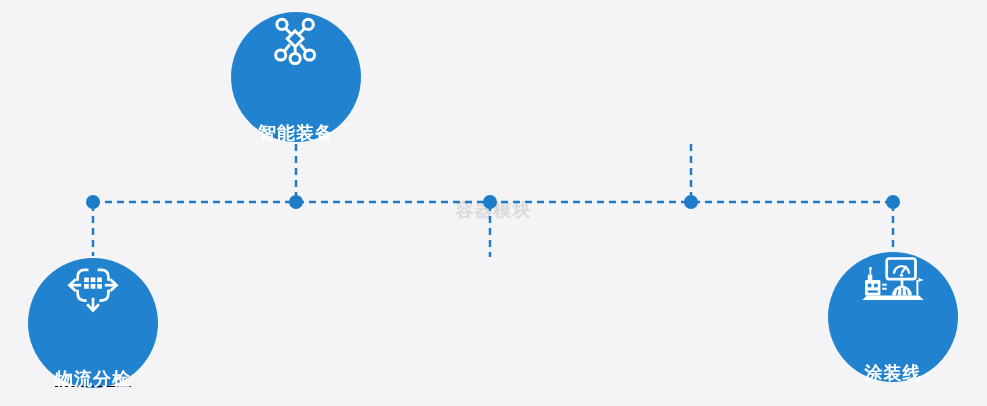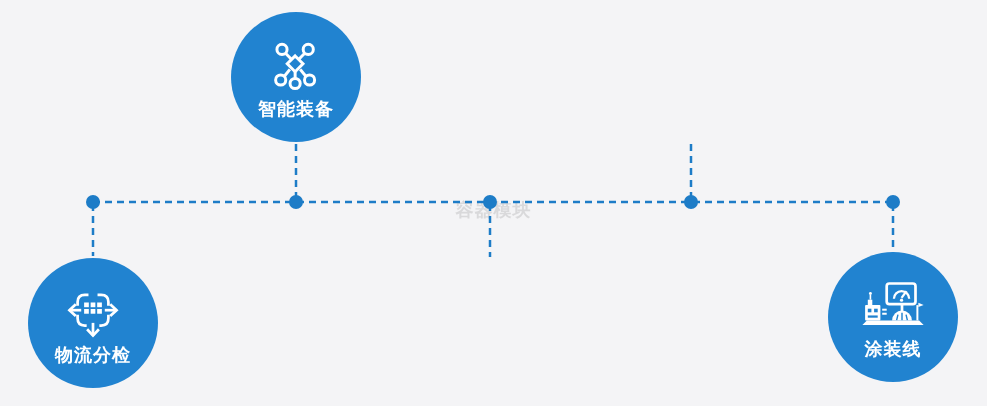--- a/index.html
+++ b/index.html
@@ -32,38 +32,38 @@
     color:var(--wm);
     font-weight:bold;
     user-select:none;
   }
   .node{
     position:absolute;
     width:130px;height:130px;
     border-radius:50%;
     background:var(--blue);
     display:flex;flex-direction:column;
-    align-items:center;justify-content:center;
+    align-items:center;justify-content:space-between;
     z-index:3;
   }
   .node .icon{
     height:58px;display:flex;align-items:center;justify-content:center;
     margin-bottom:5px;
   }
   .node .label{
     color:#ffffff;
     font-size:18px;
     font-weight:bold;
     letter-spacing:1px;
     line-height:1;
     white-space:nowrap;
   }
   .node-top-left     {left:231px;top:12px;}
   .node-top-right    {left:626px;top:12px;}
-  .node-bottom-left  {left:28px; top:258px;}
+  .node-bottom-left  {left:28px; top:258px;text-decoration:underline;}
   .node-bottom-center{left:425px;top:259px;}
   .node-bottom-right {left:828px;top:252px;}
 </style>
 </head>
 <body>
 
 <div class="stage">
 
   <div class="watermark">容器模块</div>
 

